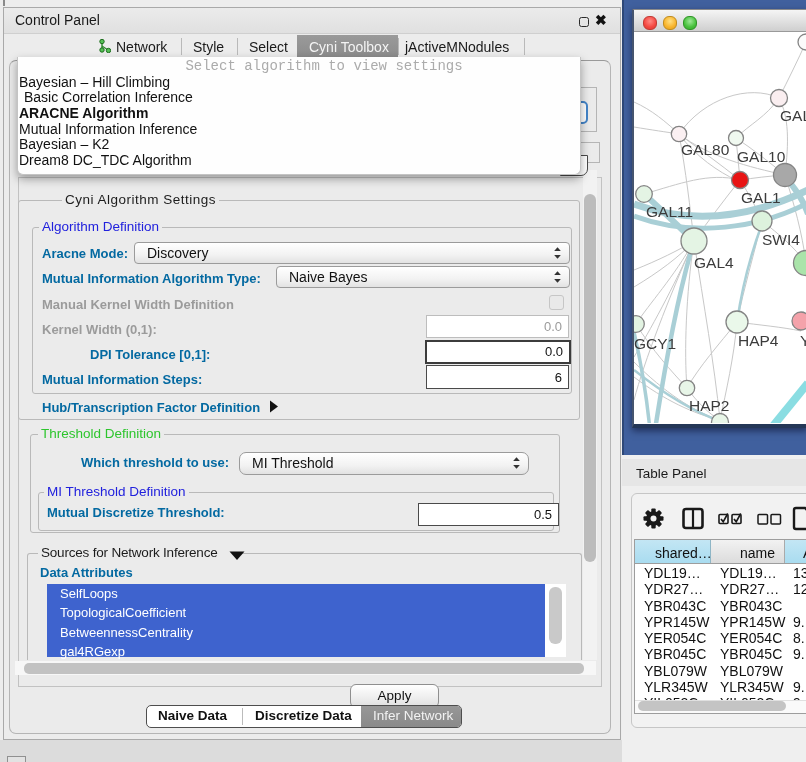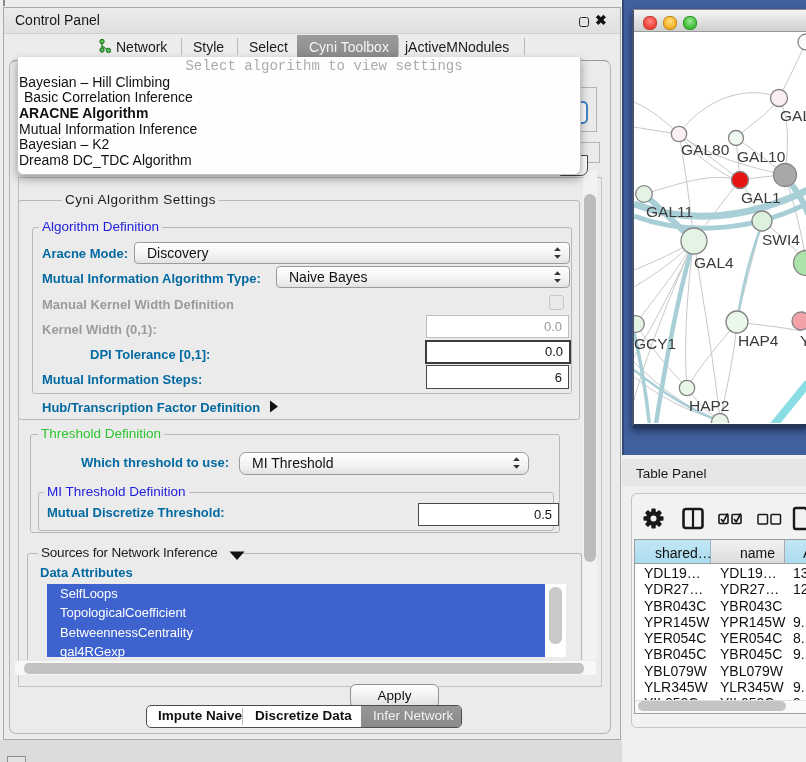--- a/index.html
+++ b/index.html
@@ -142,21 +142,21 @@
   <div class="abs" style="left:549px;top:587px;width:13px;height:57px;background:#c9c9c9;border-radius:6px;"></div>
 
   <div class="abs" style="left:583px;top:170px;width:14px;height:490px;background:#f2f2f2;"></div>
   <div class="abs" style="left:584px;top:194px;width:12px;height:368px;background:#bcbcbc;border-radius:6px;"></div>
   <div class="abs" style="left:15px;top:661px;width:581px;height:14px;background:#f7f7f7;"></div>
   <div class="abs" style="left:24px;top:663px;width:560px;height:11px;background:#c2c2c2;border-radius:5px;"></div>
 
   <div class="abs" style="left:350px;top:684px;width:87px;height:22px;border:1px solid #8f8f8f;border-radius:6px;background:linear-gradient(#ffffff,#ededed 60%,#dfdfdf);text-align:center;font-size:13.5px;color:#111;line-height:21px;">Apply</div>
 
   <div class="abs" style="left:146px;top:705px;width:314px;height:21px;border:1px solid #4e4e4e;border-radius:5px;background:#fff;font-size:13.5px;">
-    <div class="abs" style="left:11px;top:2px;font-weight:bold;color:#111;">Impute Naive</div>
+    <div class="abs" style="left:11px;top:2px;font-weight:bold;color:#111;">Naive Data</div>
     <div class="abs" style="left:95px;top:2px;width:1px;height:17px;background:#bbb;"></div>
     <div class="abs" style="left:108px;top:2px;font-weight:bold;color:#111;">Discretize Data</div>
     <div class="abs" style="left:214px;top:0;width:100px;height:21px;background:linear-gradient(#979797,#8a8a8a);border-radius:0 4px 4px 0;"></div>
     <div class="abs" style="left:226px;top:2px;color:#f2f2f2;">Infer Network</div>
   </div>
 </div>
 
 <div class="abs" style="left:0;top:740px;width:622px;height:22px;background:#dcdcdc;"></div>
 <div class="abs" style="left:7px;top:756px;width:17px;height:6px;background:#e2e2e2;border:1px solid #909090;"></div>
 

